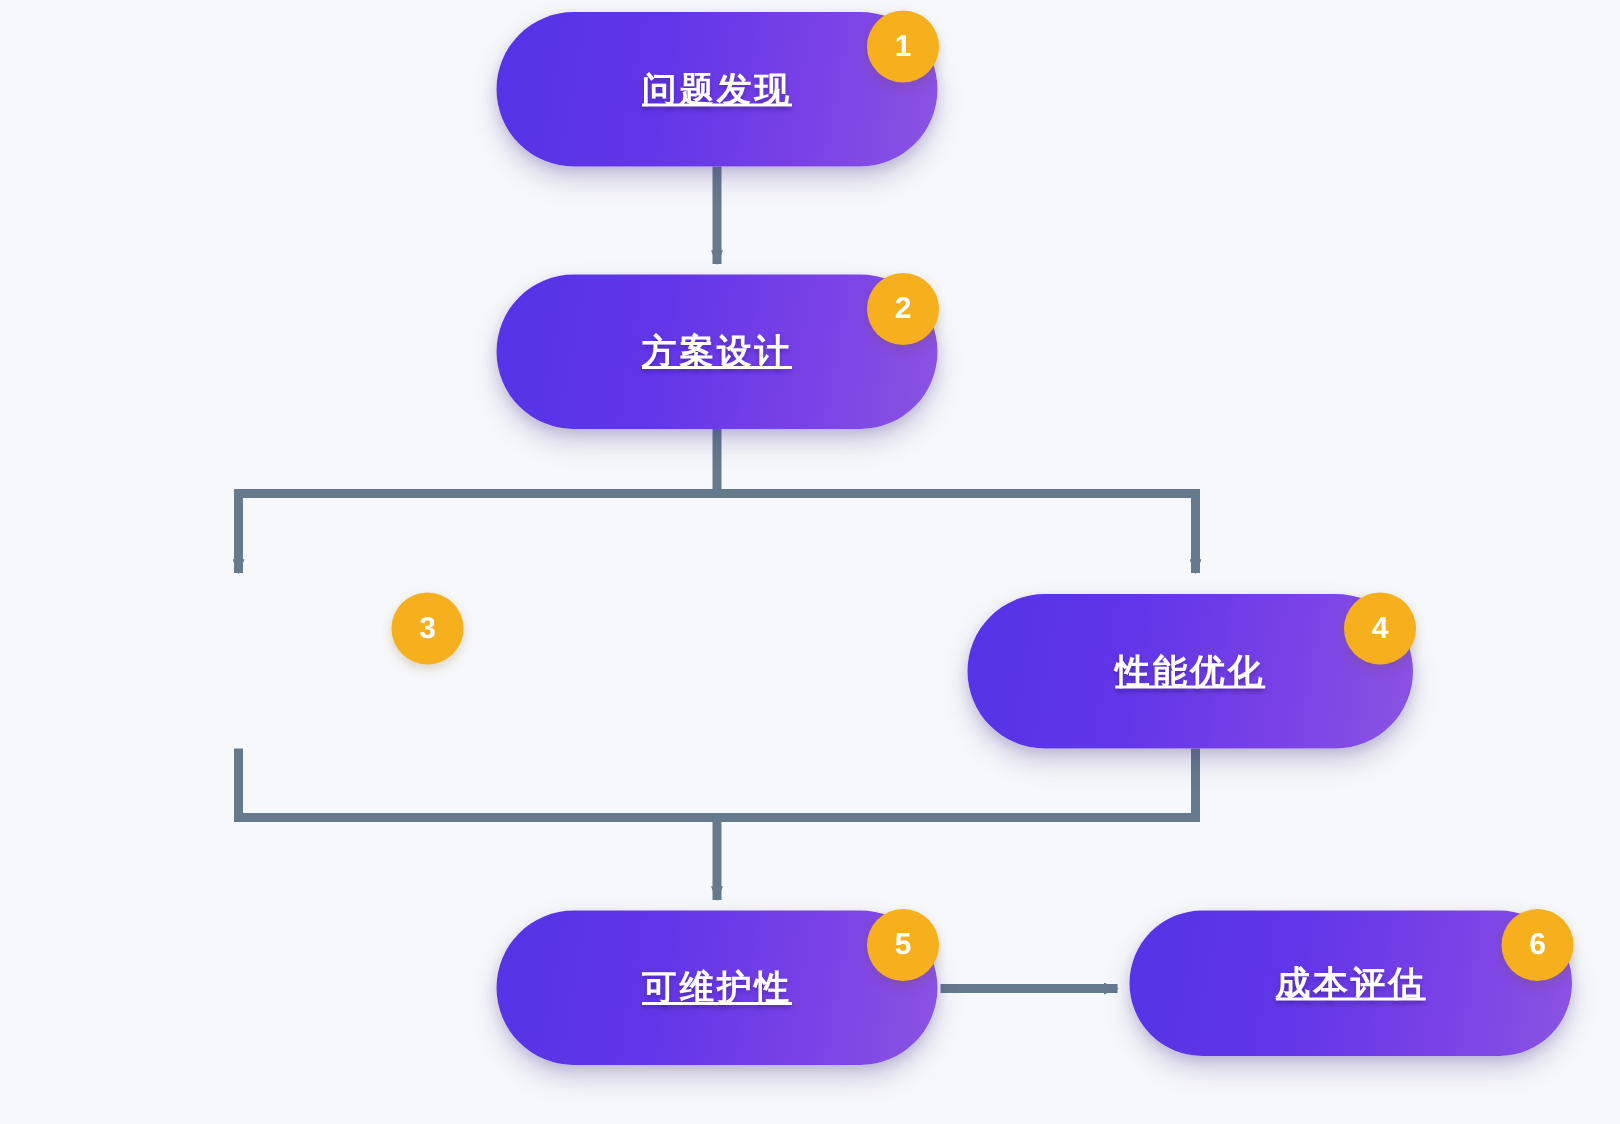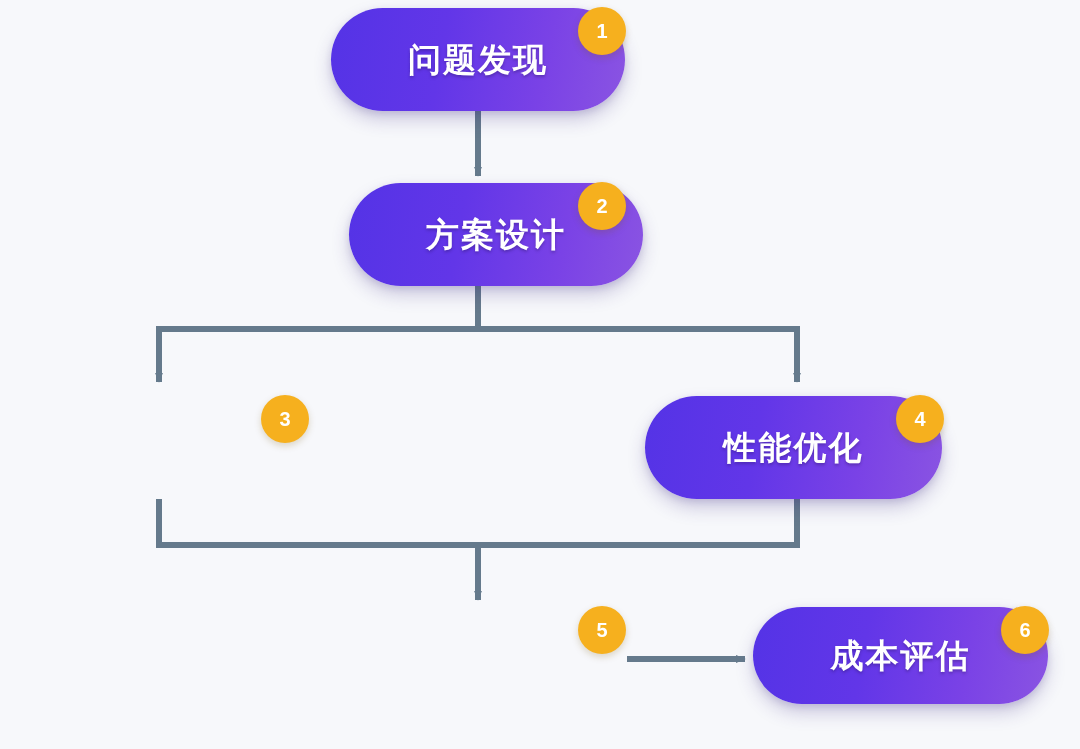--- a/index.html
+++ b/index.html
@@ -31,27 +31,28 @@
     border-radius: 999px;
     background: linear-gradient(100deg, #5433e6 0%, #6236e8 38%, #7a42e6 72%, #8a54e2 100%);
     box-shadow: 0 9px 18px rgba(60, 40, 130, 0.22), 0 3px 7px rgba(60, 40, 130, 0.14);
     display: flex;
     align-items: center;
     justify-content: center;
     z-index: 3;
   }
   .node-label {
     color: #ffffff;
-    font-size: 33px;
+    font-size: 23px;
     font-weight: bold;
     letter-spacing: 2px;
     line-height: 1;
     text-shadow: 0 2px 3px rgba(40, 20, 90, 0.35);
     white-space: nowrap;
     user-select: none;
+    text-decoration: underline;
   }
   .badge {
     position: absolute;
     width: 48px;
     height: 48px;
     border-radius: 50%;
     background: #f6b01e;
     display: flex;
     align-items: center;
     justify-content: center;
@@ -105,38 +106,41 @@
     </g>
   </svg>
 
   <div class="node" style="left:331px; top:8px; width:294px; height:103px;">
     <span class="node-label">问题发现</span>
   </div>
   <div class="badge" style="left:578px; top:7px;">
     <span>1</span>
   </div>
 
-  <div class="node" style="left:349px; top:183px; width:294px; height:103px;">
+  <div class="node" style="left:331px; top:183px; width:294px; height:103px;">
     <span class="node-label">方案设计</span>
   </div>
   <div class="badge" style="left:578px; top:182px;">
     <span>2</span>
   </div>
 
   <div class="badge" style="left:261px; top:395px;">
     <span>3</span>
   </div>
 
   <div class="node" style="left:645px; top:396px; width:297px; height:103px;align-items:center;">
     <span class="node-label">性能优化</span>
   </div>
   <div class="badge" style="left:896px; top:395px;">
     <span>4</span>
   </div>
 
+  <div class="node" style="left:331px; top:607px; width:294px; height:103px;">
+    <span class="node-label">可维护性</span>
+  </div>
   <div class="badge" style="left:578px; top:606px;">
     <span>5</span>
   </div>
 
   <div class="node" style="left:753px; top:607px; width:295px; height:97px;">
     <span class="node-label">成本评估</span>
   </div>
   <div class="badge" style="left:1001px; top:606px;">
     <span>6</span>
   </div>

